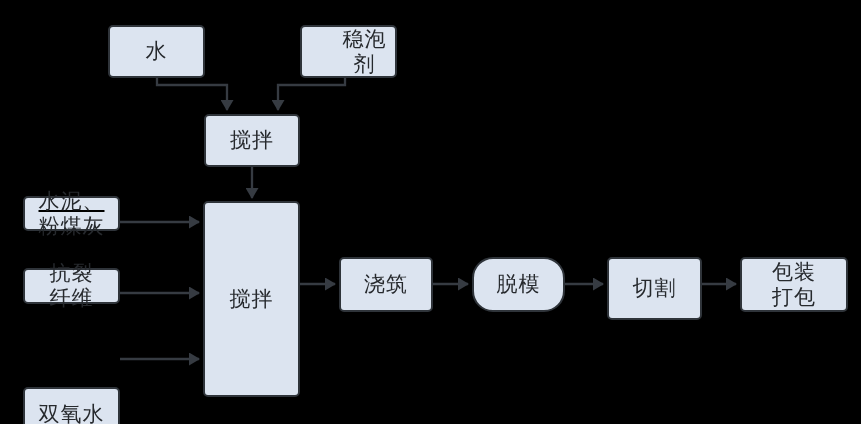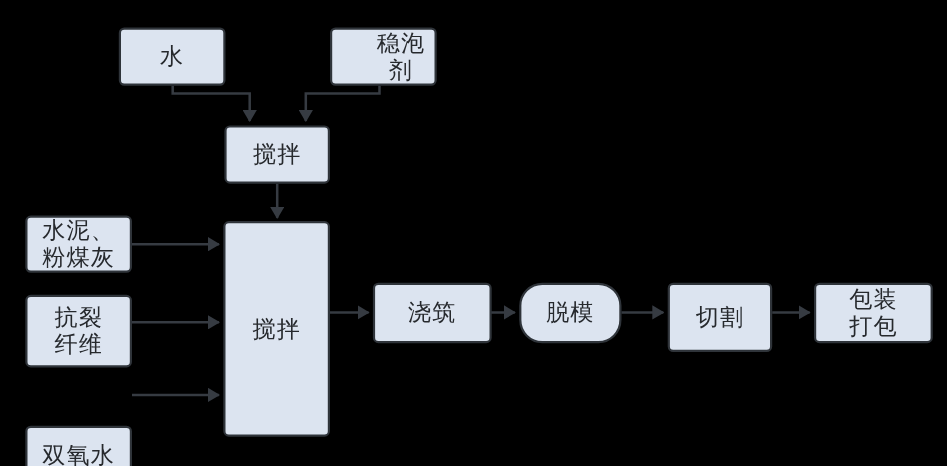--- a/index.html
+++ b/index.html
@@ -76,35 +76,35 @@
   </div>
 
   <div class="node" style="left:204px; top:114px; width:96px; height:53px;">
     <span class="lbl">搅拌</span>
   </div>
 
   <div class="node" style="left:203px; top:201px; width:97px; height:196px;">
     <span class="lbl">搅拌</span>
   </div>
 
-  <div class="node" style="left:23px; top:196px; width:97px; height:52px;">
+  <div class="node" style="left:23px; top:196px; width:97px; height:35px;text-decoration:underline;">
     <span class="lbl">水泥、
 粉煤灰</span>
   </div>
 
-  <div class="node" style="left:23px; top:268px; width:97px; height:66px;">
+  <div class="node" style="left:23px; top:268px; width:97px; height:36px;">
     <span class="lbl">抗裂
 纤维</span>
   </div>
 
   <div class="node" style="left:23px; top:344px; width:97px; height:54px;margin-top:43px;">
     <span class="lbl">双氧水</span>
   </div>
 
-  <div class="node" style="left:339px; top:257px; width:108px; height:55px;font-family:Liberation Serif, serif;">
+  <div class="node" style="left:339px; top:257px; width:94px; height:55px;font-family:Liberation Serif, serif;">
     <span class="lbl">浇筑</span>
   </div>
 
   <div class="node" style="left:472px; top:257px; width:93px; height:55px;border-radius:21px;">
     <span class="lbl">脱模</span>
   </div>
 
   <div class="node" style="left:607px; top:257px; width:95px; height:63px;">
     <span class="lbl">切割</span>
   </div>

